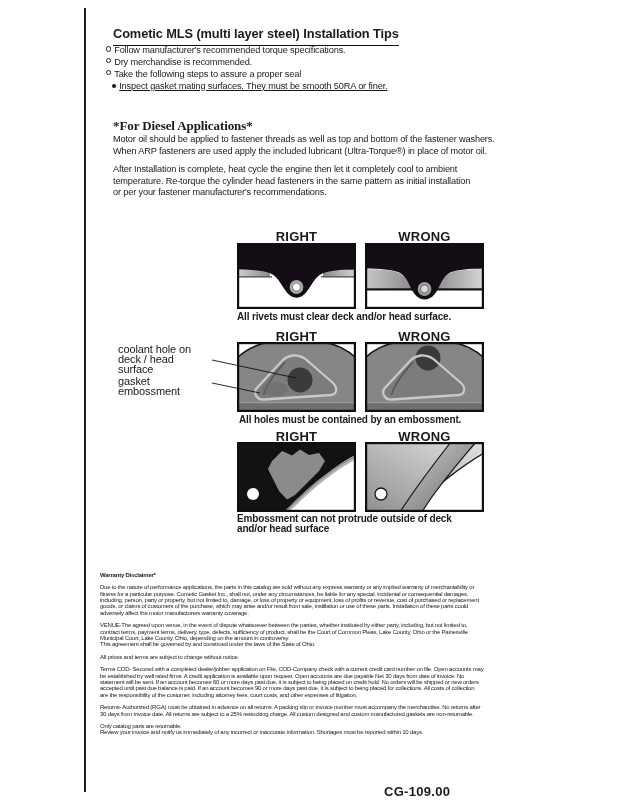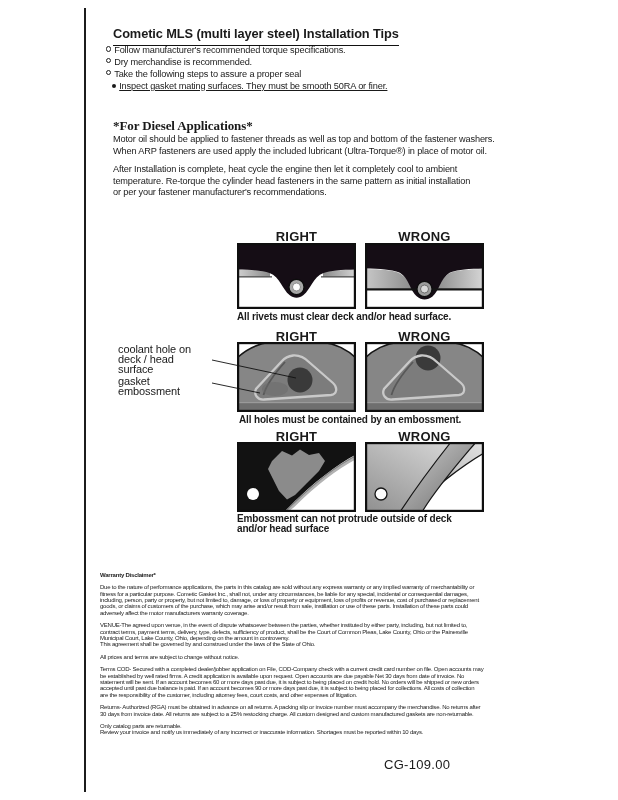--- a/index.html
+++ b/index.html
@@ -36,21 +36,21 @@
        white-space:pre-line;}
   #ann-coolant{left:118px;top:345px;width:93px;}
   #ann-emboss{left:118px;top:377px;width:93px;}
   .overlay{position:absolute;left:0;top:0;pointer-events:none;}
 
   .warranty{position:absolute;left:100px;top:572px;width:424px;font-size:6px;
             letter-spacing:-0.22px;line-height:6.35px;color:#222;}
   .warranty .wh{font-weight:bold;margin:0 0 6px 0;}
   .warranty p{margin:0 0 6.2px 0;white-space:pre-line;}
 
-  .pagecode{position:absolute;left:384px;top:757px;font-size:13px;letter-spacing:0.3px;color:#1a1a1a;}
+  .pagecode{position:absolute;left:384px;top:784px;font-size:13px;letter-spacing:0.3px;color:#1a1a1a;font-weight:bold;}
 </style>
 </head>
 <body>
 
 <div class="page">
 
   <div class="vline"></div>
 
   <div class="title">Cometic MLS (multi layer steel) Installation Tips</div>
 

